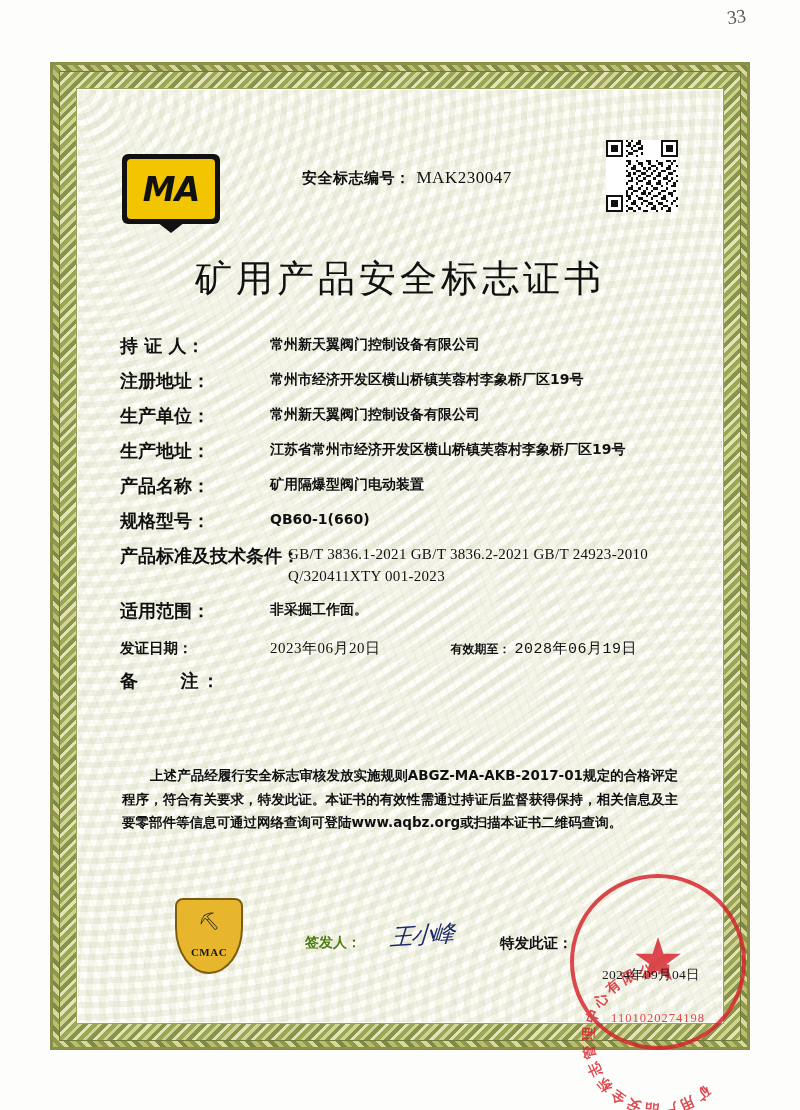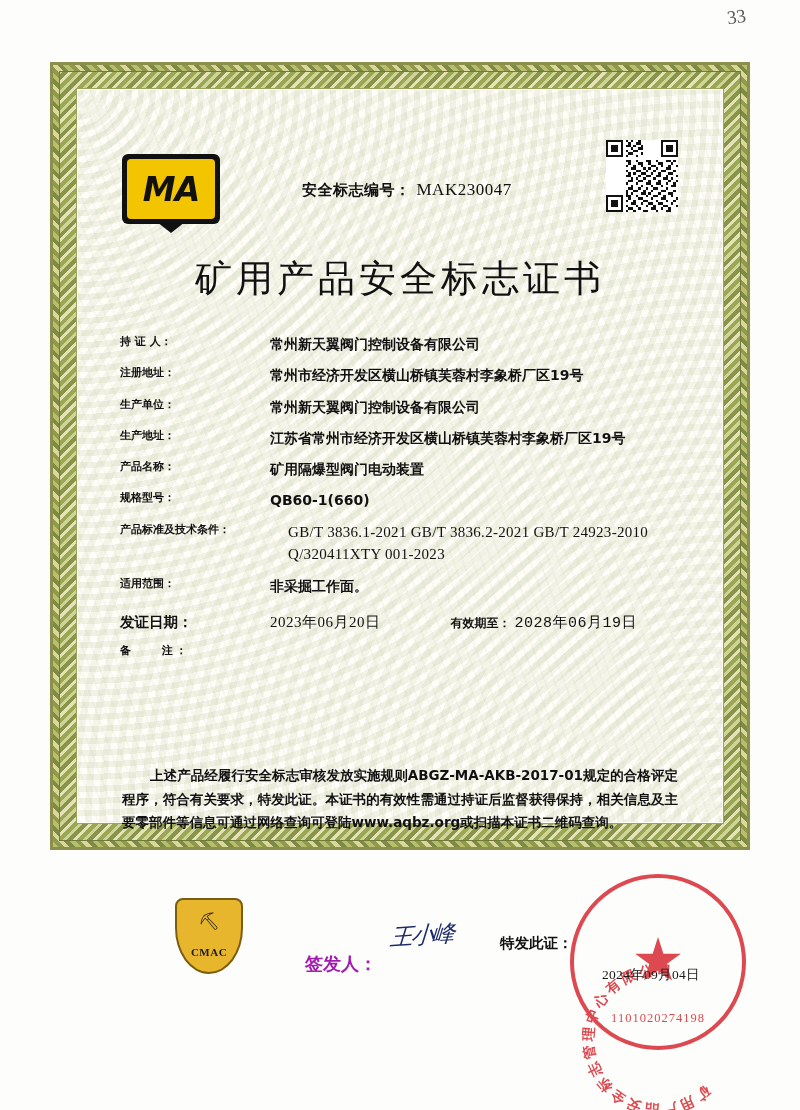--- a/index.html
+++ b/index.html
@@ -32,21 +32,21 @@
     color: #5a5a5a;
     transform: rotate(-8deg);
   }
 
   
   .cert {
     position: absolute;
     left: 50px;
     top: 62px;
     width: 700px;
-    height: 788px;
+    height: 988px;
     background: #fffef9;
     box-sizing: border-box;
   }
   .border-outer {
     position: absolute;
     inset: 0;
     border: 3px solid #8c8f4a;
     background:
       repeating-linear-gradient(45deg,
         #b9bd6e 0px, #b9bd6e 4px,
@@ -142,21 +142,21 @@
     width: 72px;
     height: 72px;
     background: #fff;
   }
   .qr svg { display: block; }
 
   
   .serial {
     position: absolute;
     left: 222px;
-    top: 88px;
+    top: 76px;
     font-family: "DejaVu Sans", sans-serif;
     font-size: 15px;
     color: #111;
     letter-spacing: .5px;
   }
   .serial .label { font-weight: 600; }
   .serial .value {
     font-family: "Liberation Serif", serif;
     font-size: 17px;
     margin-left: 6px;
@@ -189,21 +189,21 @@
     display: flex;
     align-items: flex-start;
     margin-bottom: 11px;
     min-height: 20px;
   }
   .row .lbl {
     width: 150px;
     flex: 0 0 150px;
     font-family: "DejaVu Sans", sans-serif;
     font-weight: 600;
-    font-size: 11px;
+    font-size: 18px;
     color: #111;
     text-align: left;
     white-space: nowrap;
   }
   .row .lbl.spaced2 { letter-spacing: 3px; }
   .row .val {
     flex: 1;
     font-family: "DejaVu Sans", sans-serif;
     font-weight: bold;
     font-size: 14px;
@@ -306,23 +306,22 @@
     font-size: 11px;
     color: #1a1a1a;
     letter-spacing: .5px;
   }
   .signer-label {
     position: absolute;
     left: 225px;
     top: 42px;
     font-family: "DejaVu Sans", sans-serif;
     font-weight: 600;
-    font-size: 18px;
-    color: #a21caf;
-    margin-top: 18px;
+    font-size: 14px;
+    color: #4d7c0f;
   }
   .signature {
     position: absolute;
     left: 310px;
     top: 28px;
     font-family: "Liberation Serif", serif;
     font-size: 23px;
     color: #1c2a6b;
     transform: rotate(-4deg) skewX(-8deg);
     font-style: italic;

